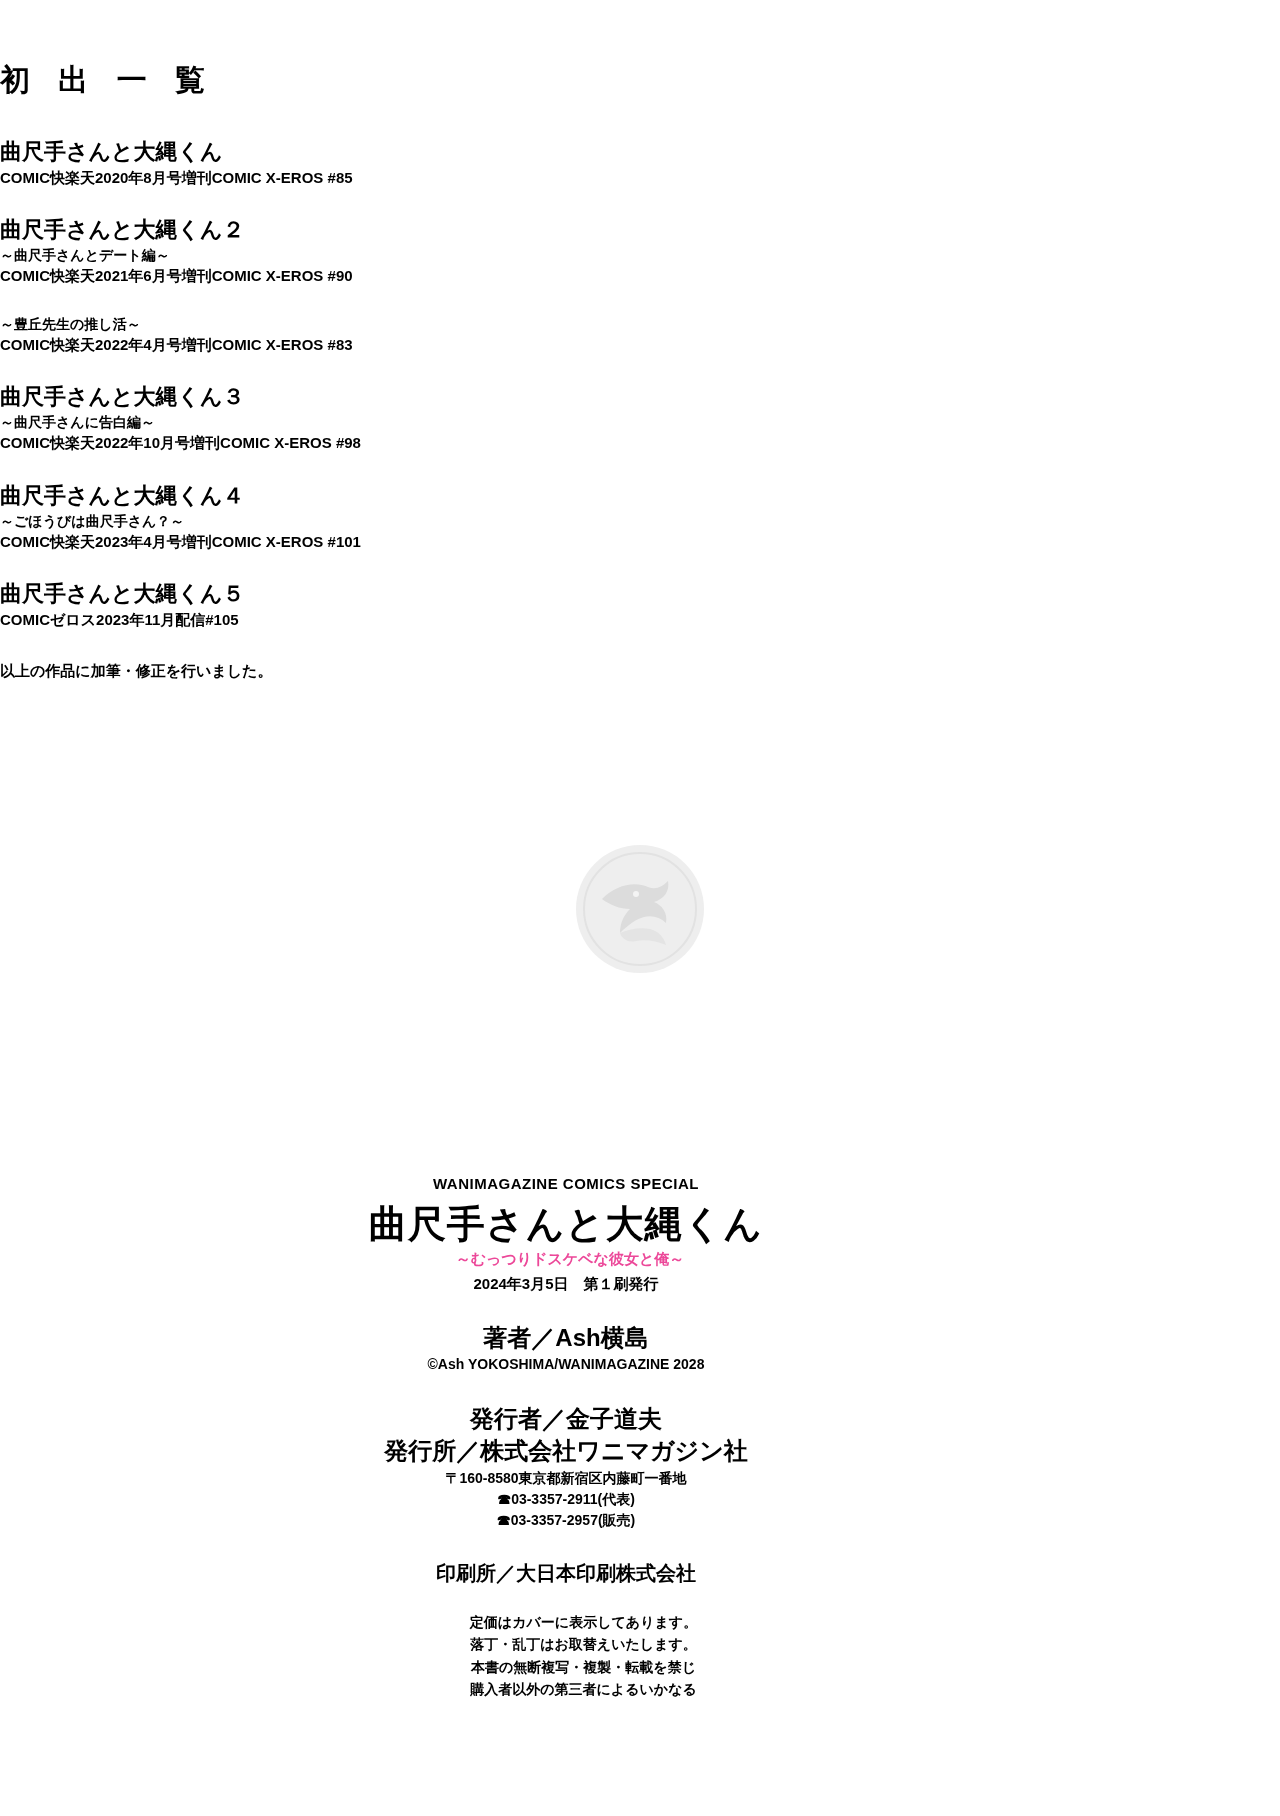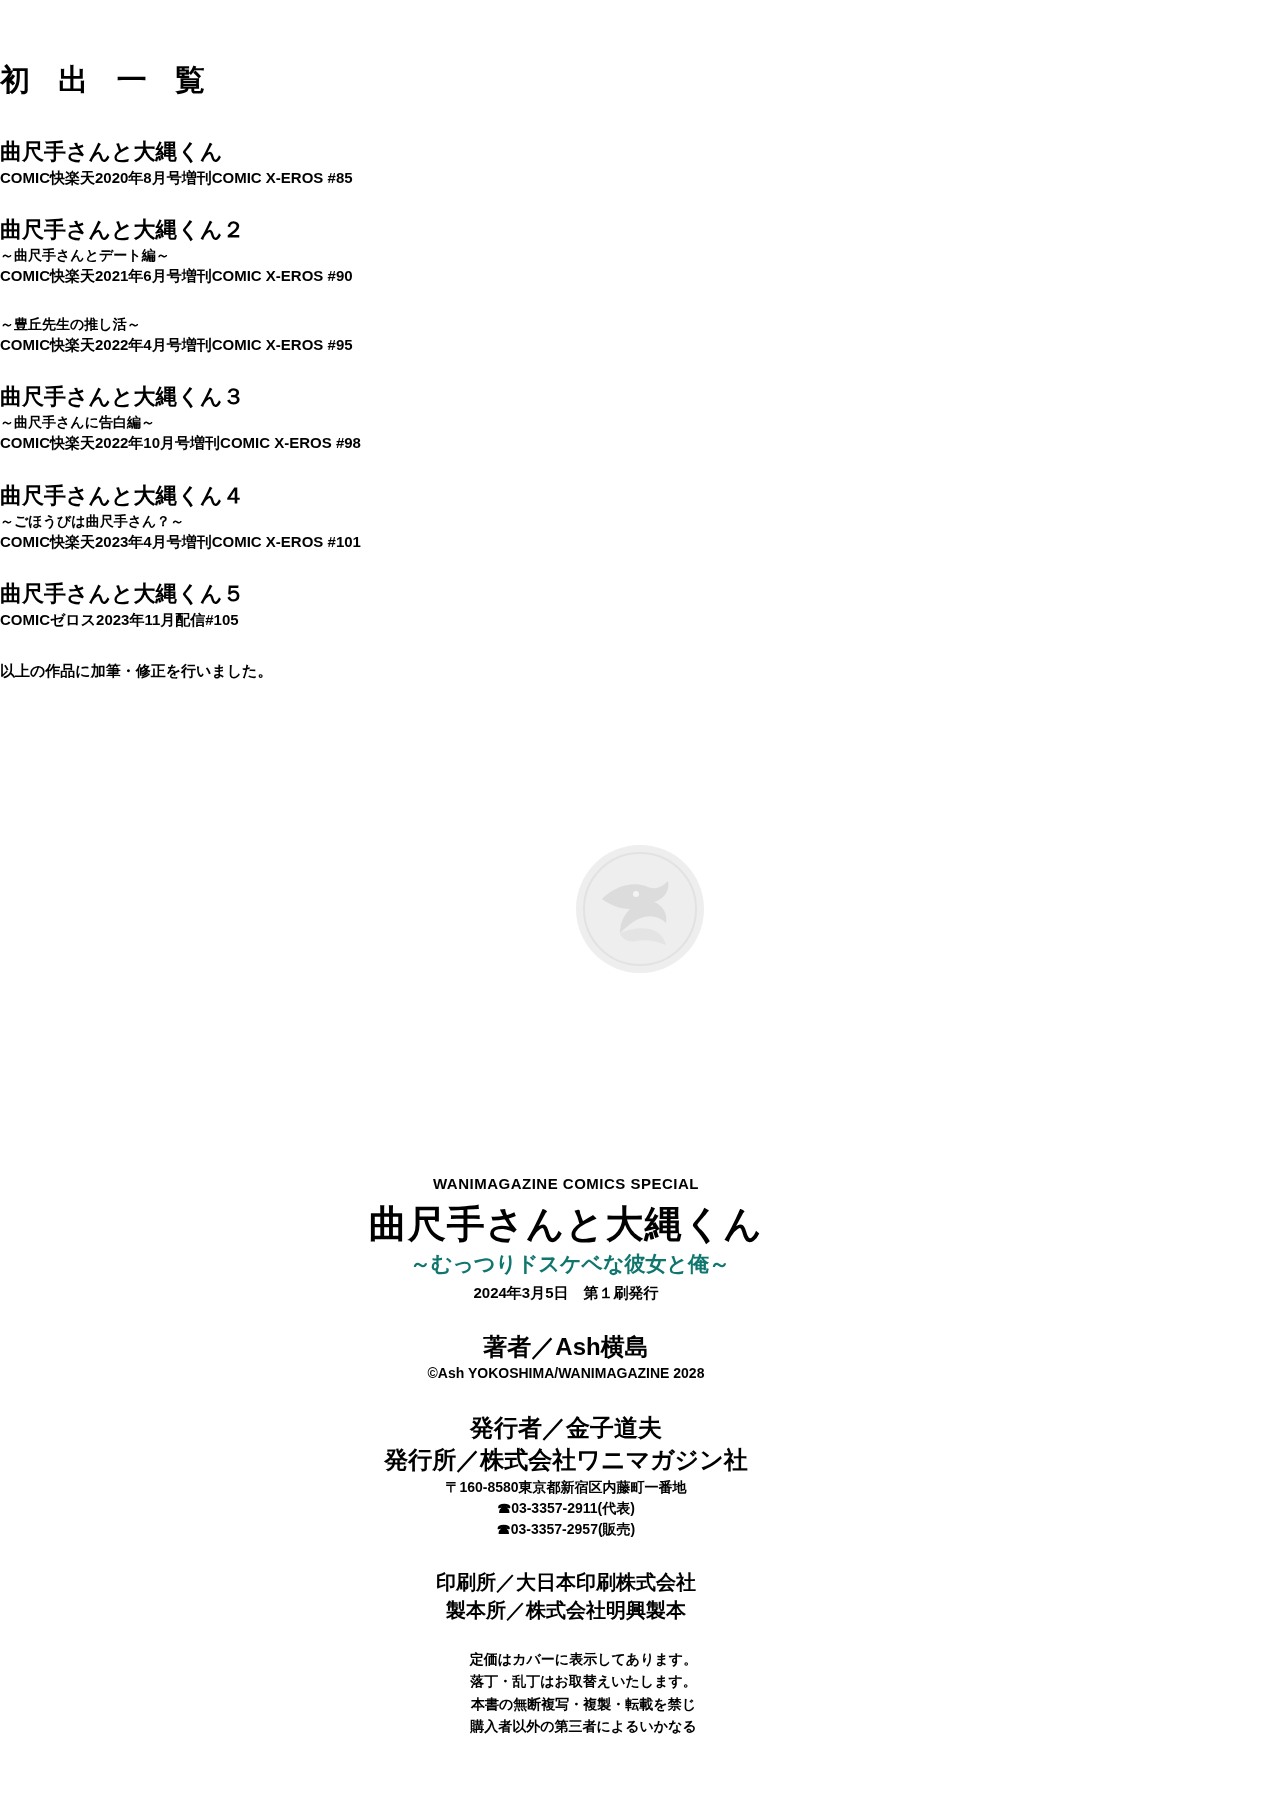--- a/index.html
+++ b/index.html
@@ -112,23 +112,23 @@
     margin-bottom: 10px;
   }
   .imprint-title {
     font-size: 38px;
     font-weight: bold;
     letter-spacing: 1px;
     color: #000;
     line-height: 1.2;
   }
   .imprint-subtitle {
-    font-size: 21px;
-    font-weight: bold;
-    color: #0f766e;
+    font-size: 15px;
+    font-weight: bold;
+    color: #ec4899;
     margin-top: 2px;
     padding-left: 8px;
   }
   .imprint-date {
     font-size: 15px;
     font-weight: bold;
     color: #000;
     margin-top: 6px;
   }
 
@@ -185,21 +185,21 @@
     </div>
 
     <div class="entry">
       <div class="entry-title">曲尺手さんと大縄くん２</div>
       <div class="entry-sub">～曲尺手さんとデート編～</div>
       <div class="entry-source">COMIC快楽天2021年6月号増刊COMIC X-EROS #90</div>
     </div>
 
     <div class="entry">
       <div class="entry-sub">～豊丘先生の推し活～</div>
-      <div class="entry-source">COMIC快楽天2022年4月号増刊COMIC X-EROS #95</div>
+      <div class="entry-source">COMIC快楽天2022年4月号増刊COMIC X-EROS #83</div>
     </div>
 
     <div class="entry">
       <div class="entry-title">曲尺手さんと大縄くん３</div>
       <div class="entry-sub">～曲尺手さんに告白編～</div>
       <div class="entry-source">COMIC快楽天2022年10月号増刊COMIC X-EROS #98</div>
     </div>
 
     <div class="entry">
       <div class="entry-title">曲尺手さんと大縄くん４</div>
@@ -245,21 +245,20 @@
     <div class="block">
       <div class="line-lg">発行者／金子道夫</div>
       <div class="line-lg">発行所／株式会社ワニマガジン社</div>
       <div class="line-sm">〒160-8580東京都新宿区内藤町一番地</div>
       <div class="line-sm">☎03-3357-2911(代表)</div>
       <div class="line-sm">☎03-3357-2957(販売)</div>
     </div>
 
     <div class="block">
       <div class="line-md">印刷所／大日本印刷株式会社</div>
-      <div class="line-md">製本所／株式会社明興製本</div>
     </div>
 
 
     <div class="legal">
       <div>定価はカバーに表示してあります。</div>
       <div>落丁・乱丁はお取替えいたします。</div>
       <div>本書の無断複写・複製・転載を禁じ</div>
       <div>購入者以外の第三者によるいかなる</div>
     </div>
   </div>

